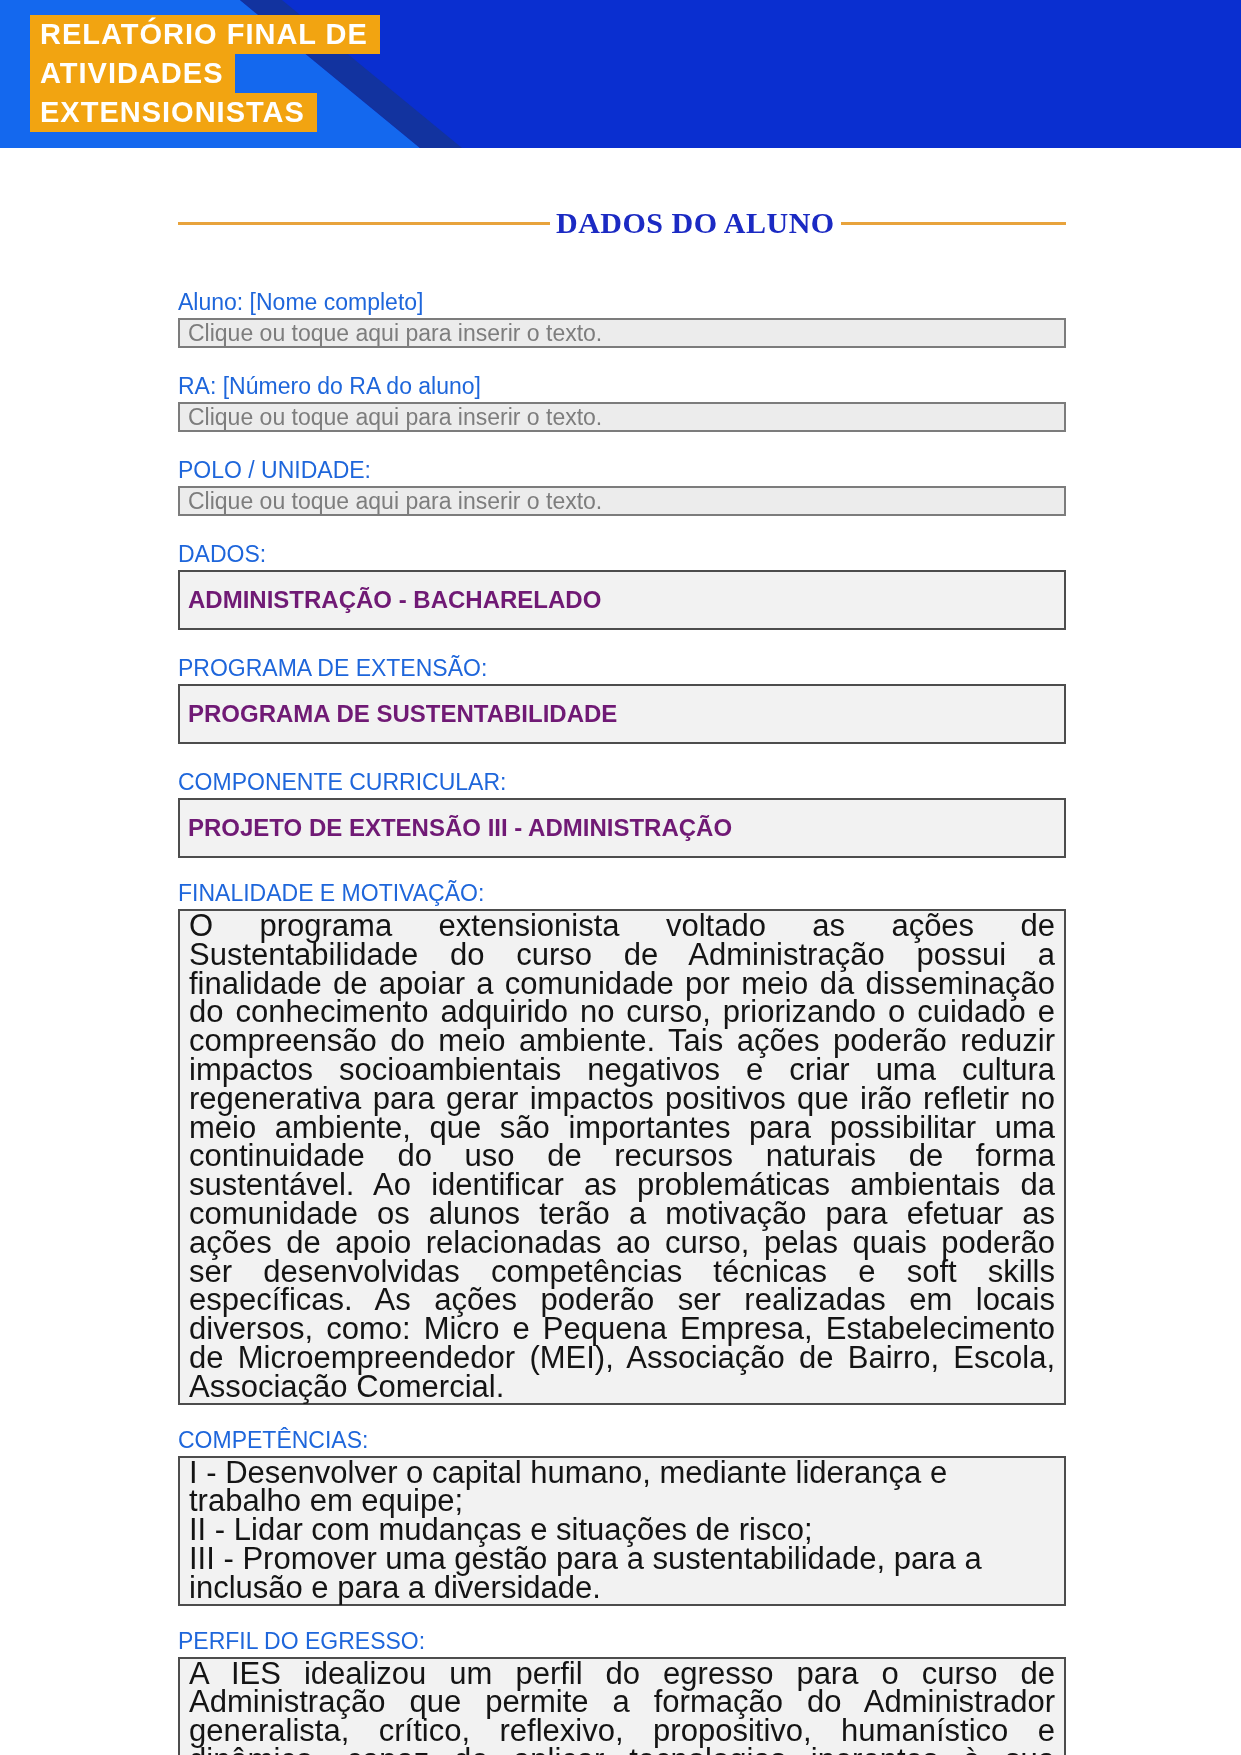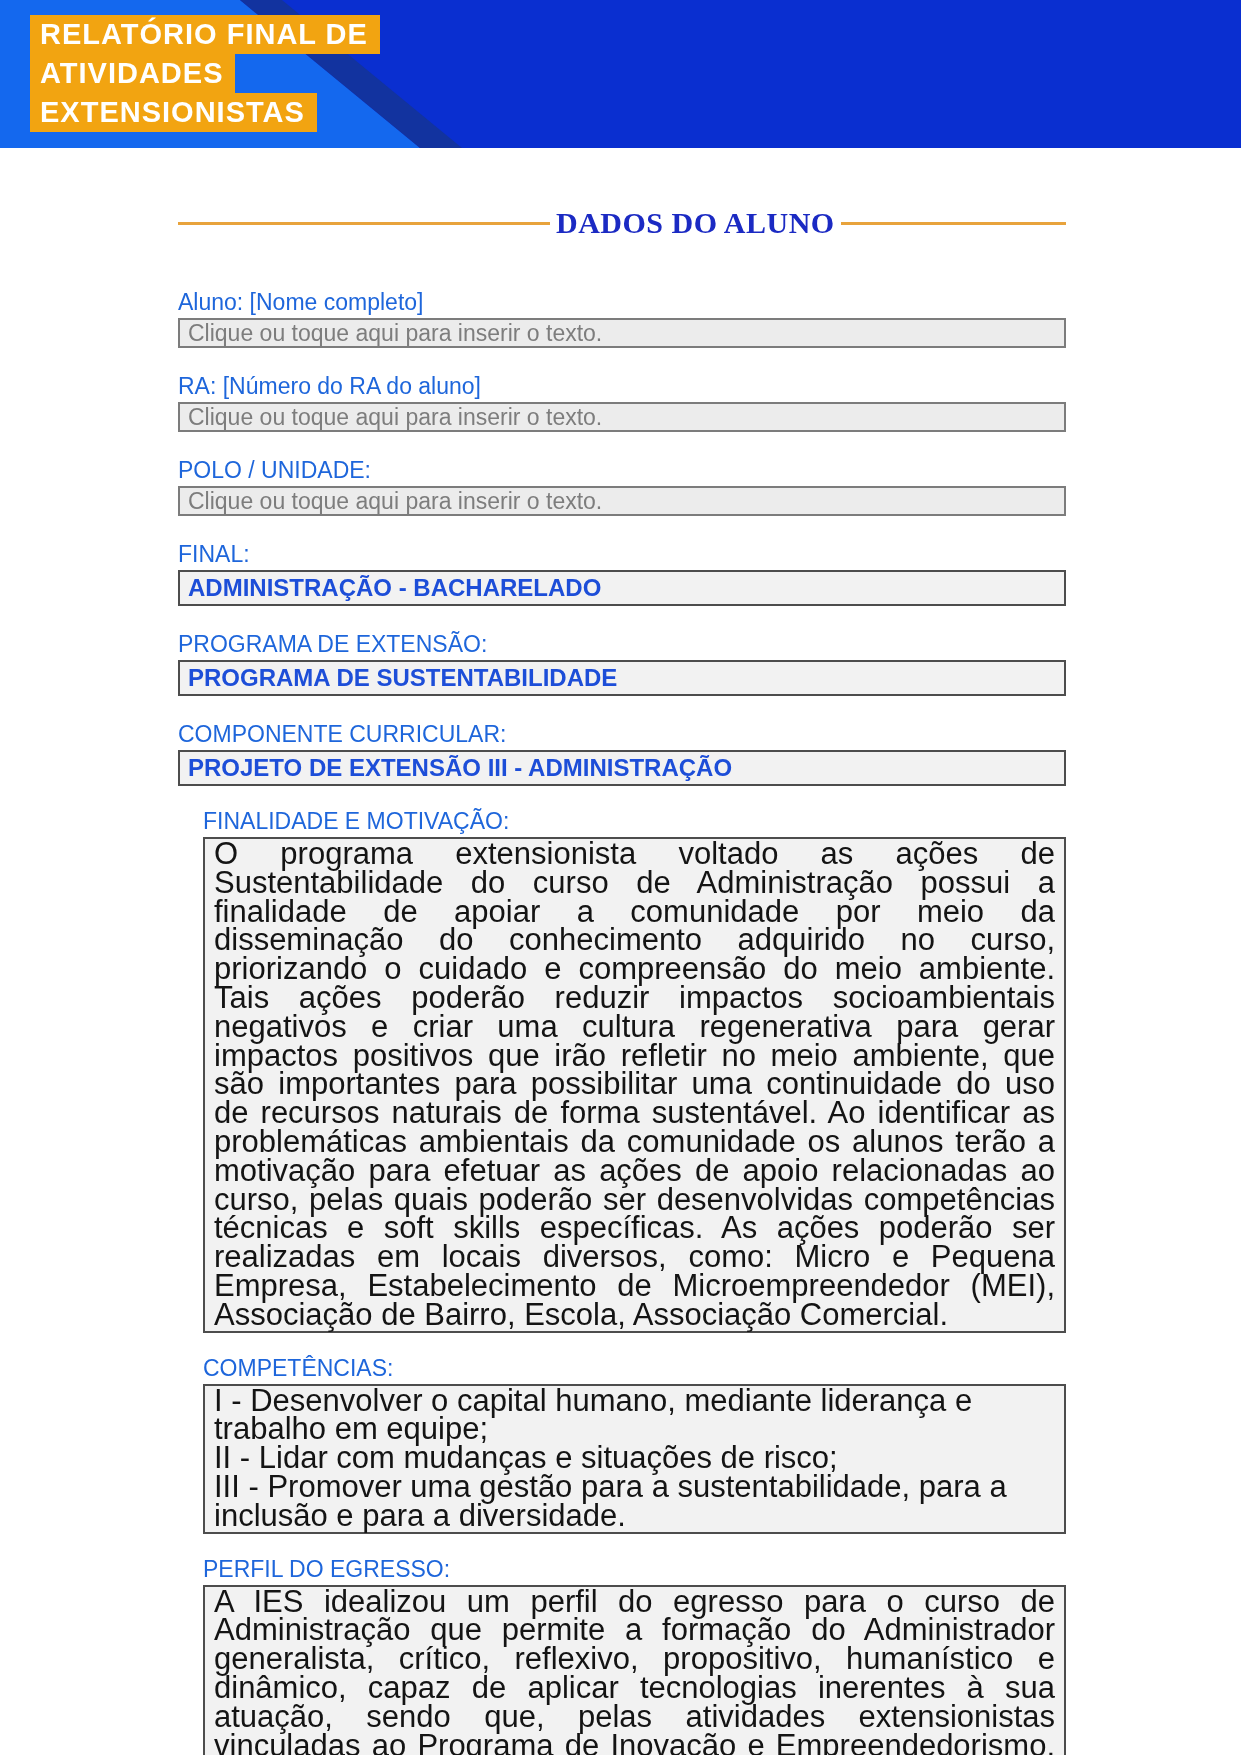--- a/index.html
+++ b/index.html
@@ -65,42 +65,42 @@
     font-family:Liberation Serif, serif;
   }
 
   .field-label{
     color:var(--label-blue,#1E66DB);
     font-size:23px;
     line-height:27px;
   }
   .group{margin-top:25px;}
   .group.first{margin-top:48px;}
-  .group.section{margin-top:22px;margin-left:25px;}
+  .group.section{margin-top:22px;}
 
   .input-box{
     margin-top:2px;
     height:26px;
     border:2px solid #7C7C7C;
     background:#ECECEC;
     color:#7D7D7D;
     font-size:23px;
     line-height:26px;
     padding:0 8px;
     white-space:nowrap;overflow:hidden;
   }
   .value-box{
     margin-top:2px;
     border:2px solid #4D4D4D;
     background:#F2F2F2;
-    color:#1d4ed8;
+    color:#701a75;
     font-weight:bold;
     font-size:24px;
     line-height:30px;
-    padding:1px 8px;
+    padding:13px 8px;
     white-space:nowrap;overflow:hidden;
   }
   .para-box{
     margin-top:2px;
     border:2px solid #4D4D4D;
     background:#F2F2F2;
     color:#141414;
     font-size:31px;
     line-height:28.8px;
     padding:1px 9px 1px 9px;
@@ -148,21 +148,21 @@
       <div class="field-label">RA: [Número do RA do aluno]</div>
       <div class="input-box">Clique ou toque aqui para inserir o texto.</div>
     </div>
 
     <div class="group">
       <div class="field-label">POLO / UNIDADE:</div>
       <div class="input-box">Clique ou toque aqui para inserir o texto.</div>
     </div>
 
     <div class="group">
-      <div class="field-label">FINAL:</div>
+      <div class="field-label">DADOS:</div>
       <div class="value-box">ADMINISTRAÇÃO - BACHARELADO</div>
     </div>
 
     <div class="group">
       <div class="field-label">PROGRAMA DE EXTENSÃO:</div>
       <div class="value-box">PROGRAMA DE SUSTENTABILIDADE</div>
     </div>
 
     <div class="group">
       <div class="field-label">COMPONENTE CURRICULAR:</div>

